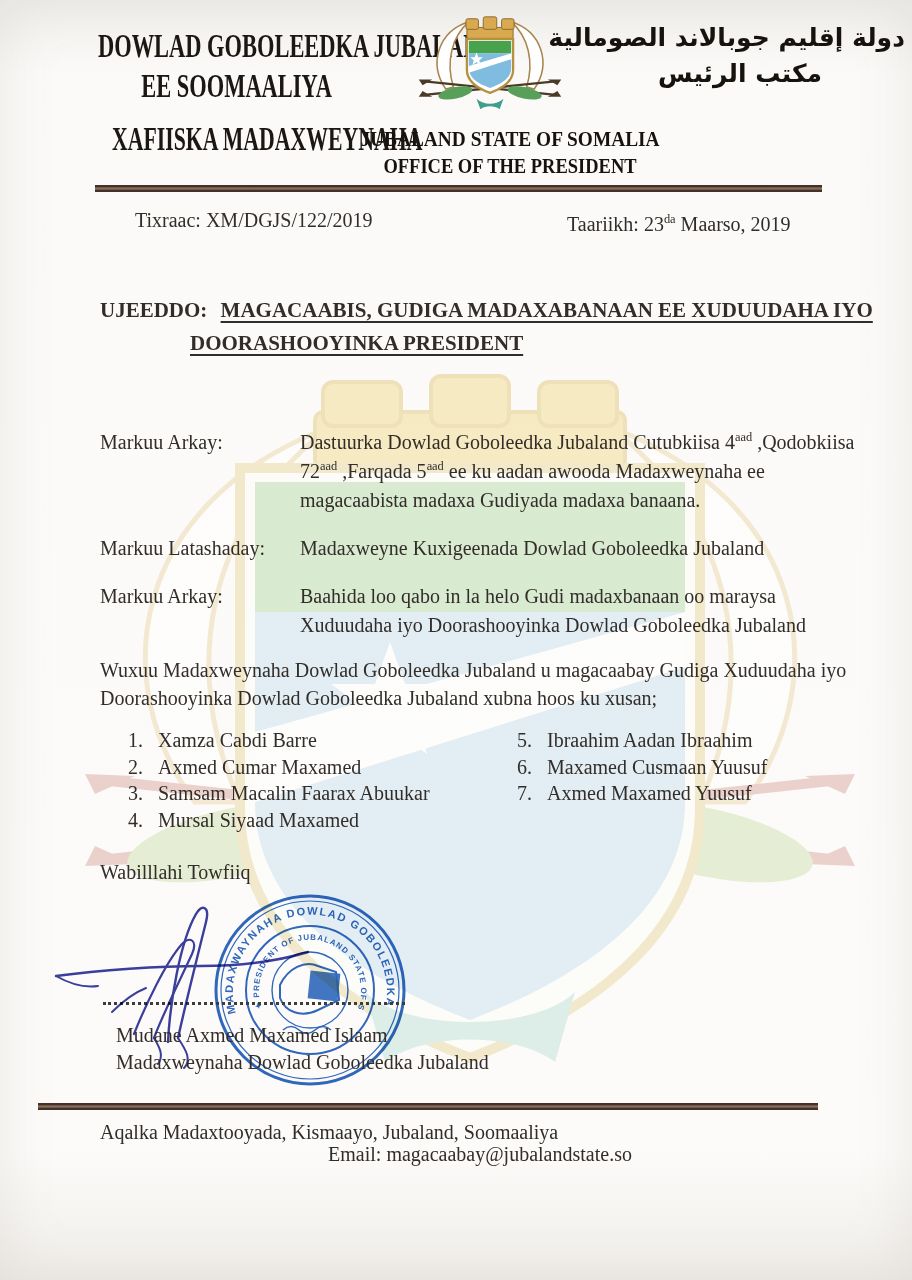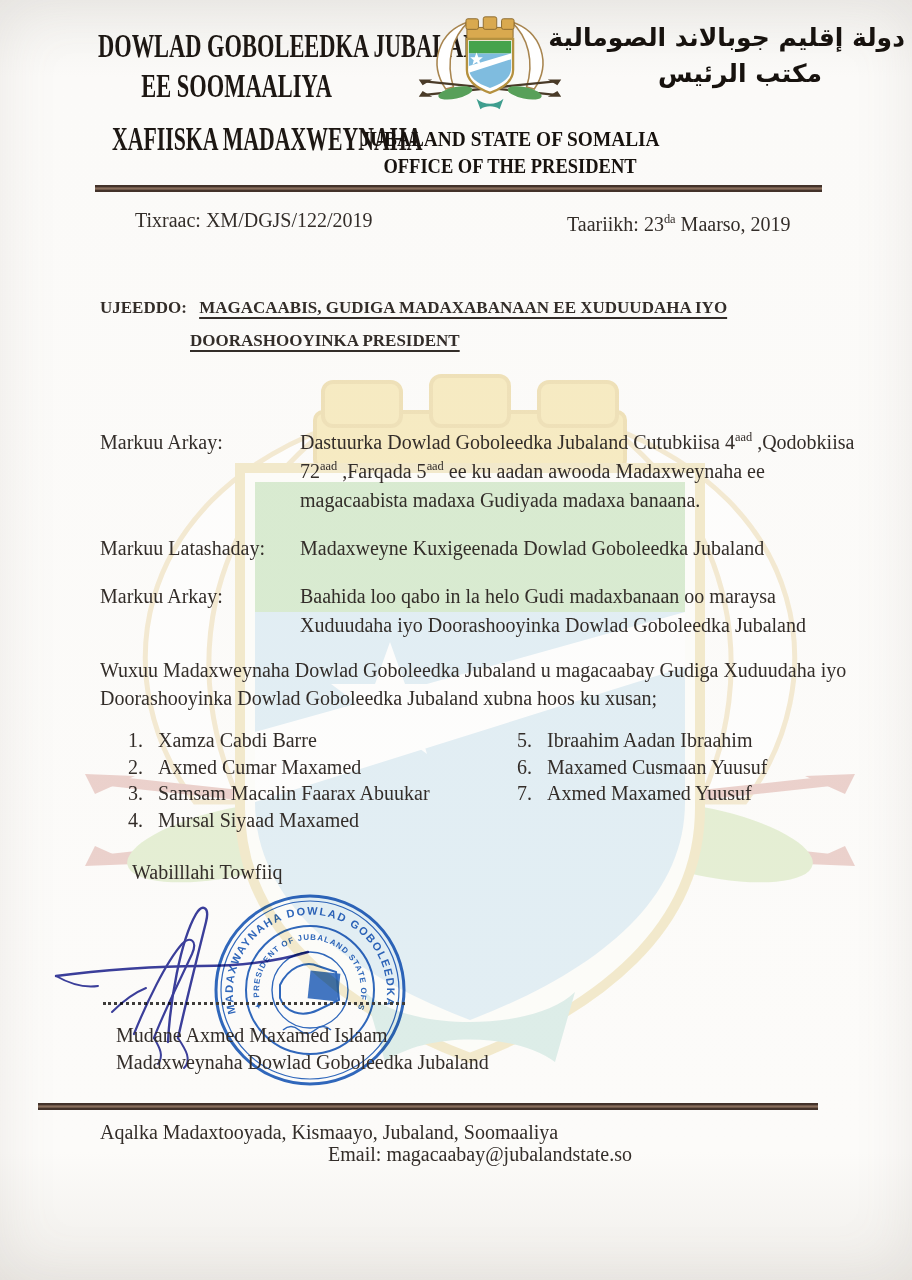--- a/index.html
+++ b/index.html
@@ -8,21 +8,21 @@
     background:linear-gradient(180deg,#f2f1ee 0%,#fbfaf8 6%,#fcfbf9 90%,#f0eeea 100%);
     font-family:"Liberation Serif","DejaVu Serif",serif;
     color:var(--text-color,#332d29);
     box-shadow:inset 0 0 60px rgba(120,110,100,.12);
   }
   .abs{position:absolute;}
   .body-txt{font-size:20px; line-height:29px; white-space:nowrap;}
   .cond{transform:scaleX(.66); transform-origin:0 0; font-weight:bold; color:#1d1713; white-space:nowrap;}
   .encond{transform:scaleX(.88); transform-origin:50% 0; font-weight:bold; color:#17120e; white-space:nowrap; text-align:center;}
   .rule{height:7px; background:linear-gradient(180deg,var(--rule-color,#43322a) 0 32%,#8a6f5d 38% 62%,var(--rule-color,#43322a) 68% 100%);}
-  .subject{font-weight:bold; font-size:17px; white-space:nowrap;}
+  .subject{font-weight:bold; font-size:21px; white-space:nowrap;}
   .subject .u{text-decoration:underline; text-underline-offset:4px; text-decoration-thickness:2px;}
   sup{font-size:.62em; line-height:0; vertical-align:super;text-align:center;}
   .arabic{font-family:"DejaVu Sans",sans-serif; font-weight:bold; font-size:25px; line-height:36px; color:#17120e; text-align:center; direction:rtl; white-space:nowrap;}
   .mrow{display:flex; line-height:26.5px; font-size:20px;}
   .mnum{width:30px;}
   .dotted{border-bottom:3px dotted #3e3c3a; width:302px; height:12px;}
   .stamp-stroke{stroke:var(--stamp-blue,#3069c0); fill:none;}
   .stamp-fill{fill:var(--stamp-blue,#3069c0);}
   .stamp-text{fill:var(--stamp-blue,#3069c0); font-family:"Liberation Sans",sans-serif; font-weight:bold;}
   .ink{stroke:var(--ink-blue,#3b3f9e); fill:none; stroke-linecap:round;}
@@ -155,21 +155,21 @@
     <div class="mrow">
         <span class="mnum">6.</span>
         <span>Maxamed Cusmaan Yuusuf</span>
       </div>
     <div class="mrow">
         <span class="mnum">7.</span>
         <span>Axmed Maxamed Yuusuf</span>
       </div>
   </div>
 
-  <div class="abs body-txt" style="left:100px; top:858px;margin-left:32px;">Wabilllahi Towfiiq</div>
+  <div class="abs body-txt" style="left:100px; top:858px;">Wabilllahi Towfiiq</div>
 
   <svg class="abs blend" style="left:205px; top:890px;" width="210" height="200" viewBox="0 0 210 200" aria-hidden="true">
     <defs>
       <path id="oc" d="M 31 123 A 77 77 0 1 1 179 123" fill="none"></path>
       <path id="ic" d="M 57 118 A 51 51 0 1 1 153 118" fill="none"></path>
     </defs>
     <circle cx="105" cy="100" r="94" class="stamp-stroke" stroke-width="3"></circle>
     <circle cx="105" cy="100" r="89" class="stamp-stroke" stroke-width="1.2"></circle>
     <circle cx="105" cy="100" r="64" class="stamp-stroke" stroke-width="2"></circle>
     <circle cx="105" cy="100" r="38" class="stamp-stroke" stroke-width="1.4"></circle>

